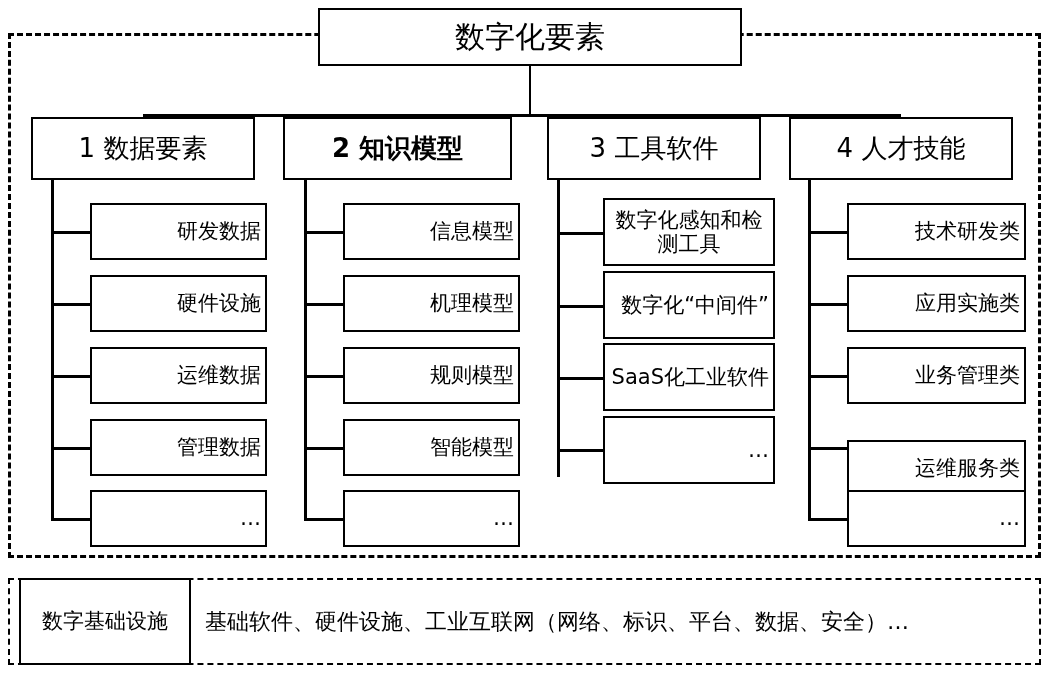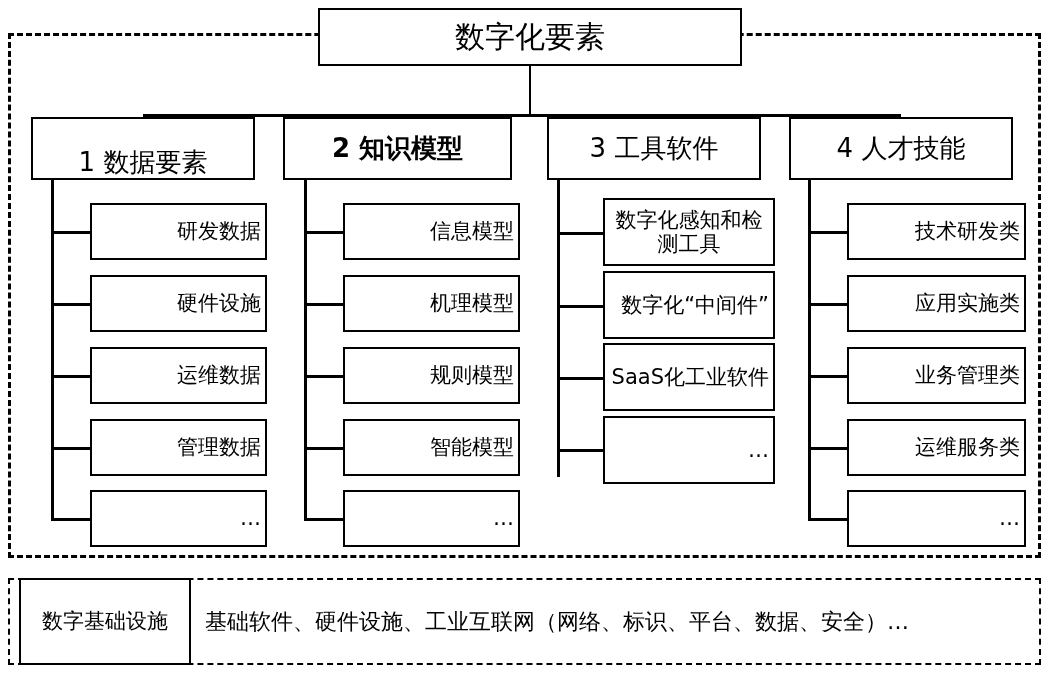--- a/index.html
+++ b/index.html
@@ -74,21 +74,21 @@
 
   <div class="line-v" style="left:528.8px; top:66px; height:50px;"></div>
 
   <div class="line-h" style="left:143px; top:114px; width:757px;"></div>
 
   <div class="line-v" style="left:143px; top:114px; height:5px;"></div>
   <div class="line-v" style="left:395px; top:114px; height:5px;"></div>
   <div class="line-v" style="left:652px; top:114px; height:5px;"></div>
   <div class="line-v" style="left:898px; top:114px; height:5px;"></div>
 
-  <div class="abs node cat-node" style="left:31px; top:117px; width:224px; height:63px;align-items:flex-end;">
+  <div class="abs node cat-node" style="left:31px; top:117px; width:224px; height:63px;">
     <span class="txt">1 数据要素</span>
   </div>
 
   <div class="line-v" style="left:51px; top:180px; height:338px;"></div>
 
   <div class="line-h" style="left:51px; top:231px; width:40px;"></div>
   <div class="line-h" style="left:51px; top:303px; width:40px;"></div>
   <div class="line-h" style="left:51px; top:375px; width:40px;"></div>
   <div class="line-h" style="left:51px; top:447px; width:40px;"></div>
   <div class="line-h" style="left:51px; top:518px; width:40px;"></div>
@@ -166,21 +166,21 @@
   <div class="line-h" style="left:808px; top:518px; width:40px;"></div>
   <div class="abs node item-node" style="left:847px; top:203px; width:179px; height:57px;">
     <span class="txt">技术研发类</span>
   </div>
   <div class="abs node item-node" style="left:847px; top:275px; width:179px; height:57px;">
     <span class="txt">应用实施类</span>
   </div>
   <div class="abs node item-node" style="left:847px; top:347px; width:179px; height:57px;">
     <span class="txt">业务管理类</span>
   </div>
-  <div class="abs node item-node" style="left:847px; top:419px; width:179px; height:57px;">
+  <div class="abs node item-node" style="left:847px; top:440px; width:179px; height:57px;">
     <span class="txt">运维服务类</span>
   </div>
   <div class="abs node item-node" style="left:847px; top:490px; width:179px; height:57px;">
     <span class="txt">…</span>
   </div>
 
   <div class="abs dashed-region-thin" style="left:8px; top:578px; width:1033px; height:87px;"></div>
 
   <div class="abs node infra-label" style="left:19px; top:578px; width:172px; height:87px;">
     <span class="txt">数字基础设施</span>

